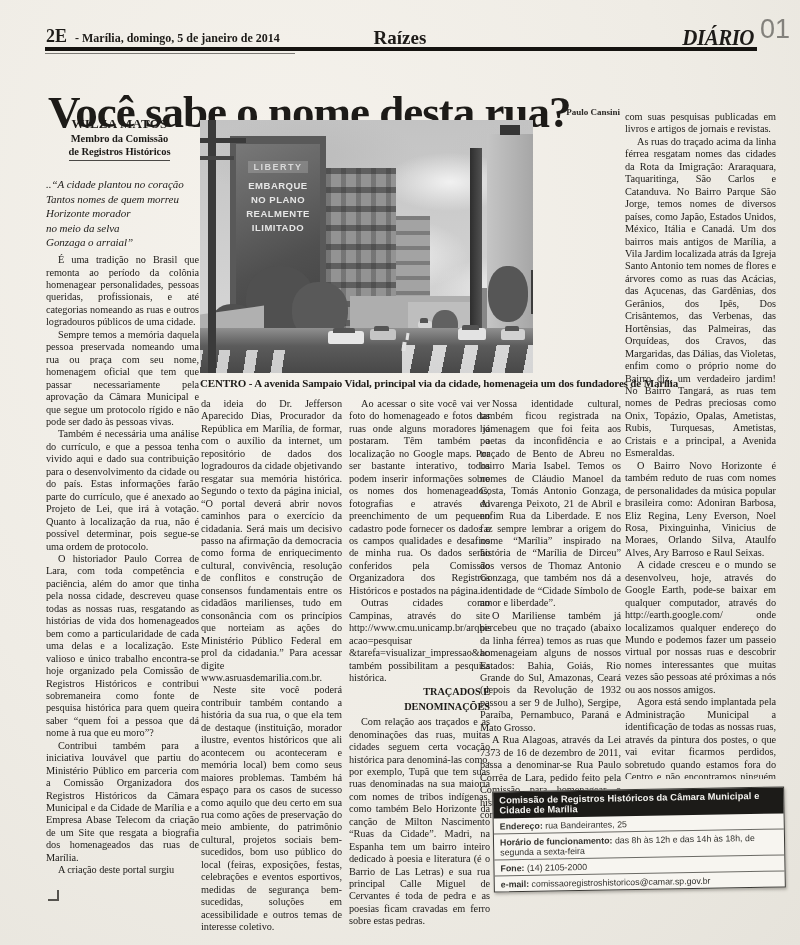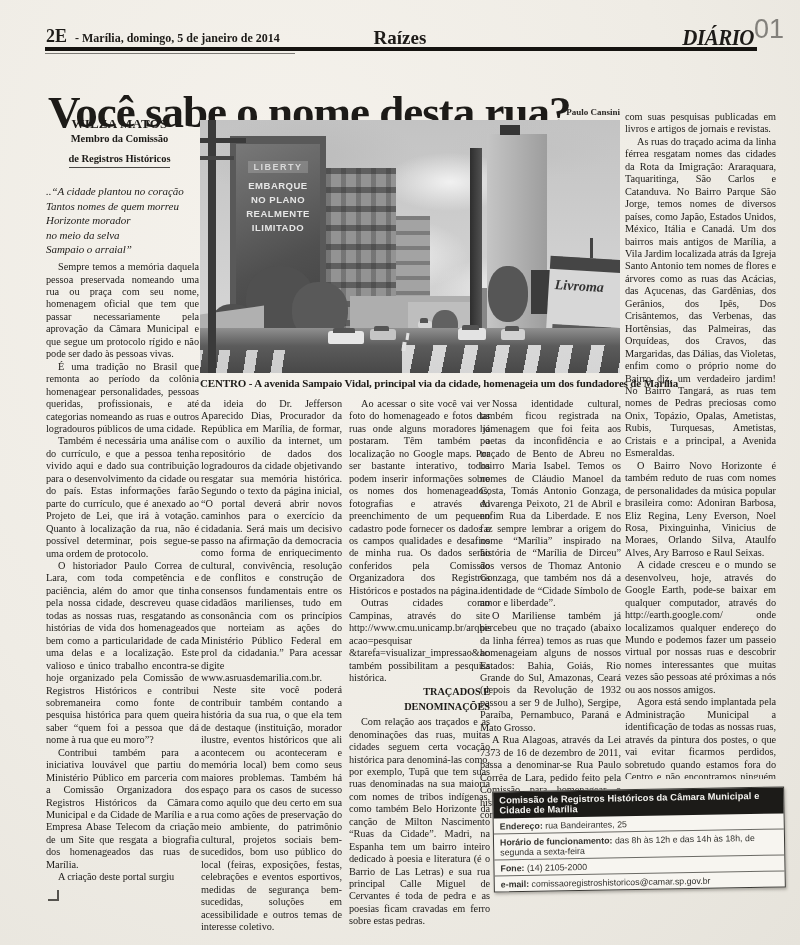--- a/index.html
+++ b/index.html
@@ -8,46 +8,46 @@
     font-family:"Liberation Serif", serif;color:#1d1b18;}
   
   .hdr-left{position:absolute;left:46px;top:26px;white-space:nowrap;}
   .hdr-edition{font-size:18px;font-weight:bold;}
   .hdr-date{font-size:12px;font-weight:bold;margin-left:4px;}
   .hdr-section{position:absolute;left:0;top:27px;width:100%;text-align:center;font-size:19px;font-weight:bold;}
   .hdr-masthead{position:absolute;right:46px;top:26px;font-size:21px;font-weight:bold;font-style:italic;
     letter-spacing:-0.5px;transform:scaleY(1.05);}
   .hdr-rule{position:absolute;left:45px;top:47px;width:712px;height:4px;background:#151310;}
   .hdr-rule2{position:absolute;left:45px;top:53px;width:250px;height:1px;background:#7c7a75;}
-  .scan-number{position:absolute;right:16px;top:14px;font-family:"Liberation Sans",sans-serif;
+  .scan-number{position:absolute;right:10px;top:14px;font-family:"Liberation Sans",sans-serif;
     font-size:27px;color:#83817c;}
   .headline{position:absolute;left:48px;top:56px;font-size:45px;font-weight:bold;letter-spacing:-1px;
     white-space:nowrap;}
   .photo-credit{position:absolute;left:500px;top:107px;width:120px;text-align:right;
     font-size:9px;font-weight:bold;color:#2b2926;}
   
   .col{position:absolute;font-size:10.3px;line-height:1.21;text-align:justify;overflow:hidden;
     letter-spacing:-0.05px;}
   .col p{margin:0;text-indent:12px;}
   .col p.cont{text-indent:0;}
   .col1{left:46px;top:116px;width:153px;height:822px;}
   .col2{left:201px;top:398px;width:141px;height:540px;}
   .col3{left:349px;top:398px;width:141px;height:540px;}
   .col4{left:480px;top:398px;width:141px;height:540px;}
   .col5{left:625px;top:111px;width:151px;height:668px;}
   .byline{text-align:center;padding-right:6px;margin-bottom:16px;}
   .byline-name{font-size:13px;font-weight:bold;letter-spacing:0.2px;}
   .byline-role{font-size:10.5px;font-weight:bold;line-height:1.25;}
-  .byline-underline{display:inline-block;border-bottom:1px solid #4a4845;padding-bottom:2px;margin-top:7px;}
+  .byline-underline{display:inline-block;border-bottom:1px solid #4a4845;padding-bottom:2px;}
   .quote{font-style:italic;text-align:left;font-size:11px;line-height:1.33;margin-bottom:4px;}
   .quote span{display:block;}
   .quote-attr{font-style:normal;font-weight:bold;text-align:center;font-size:10.5px;margin-bottom:16px;}
   .subhead{font-weight:bold;text-align:right;text-indent:0 !important;line-height:1.25;margin:2px 0 !important;}
   
-  .photo{position:absolute;left:200px;top:120px;width:420px;height:253px;overflow:hidden;
+  .photo{position:absolute;left:200px;top:120px;width:333px;height:253px;overflow:hidden;
     background:linear-gradient(#cbc9c3,#dedbd4);filter:grayscale(100%) contrast(0.98);}
   .sky{position:absolute;inset:0;
     background:
       radial-gradient(ellipse 95px 42px at 250px 62px, rgba(246,246,243,.95), transparent 70%),
       radial-gradient(ellipse 120px 55px at 185px 135px, rgba(249,249,246,.95), transparent 70%),
       radial-gradient(ellipse 100px 45px at 305px 168px, rgba(242,242,239,.9), transparent 70%),
       radial-gradient(ellipse 150px 62px at 110px 38px, rgba(188,187,182,.85), transparent 72%),
       radial-gradient(ellipse 120px 40px at 330px 30px, rgba(196,195,190,.8), transparent 70%),
       linear-gradient(#c6c4be,#d8d5ce 70%);}
   .pole{position:absolute;left:8px;top:0;width:8px;height:253px;background:#3a3936;}
@@ -144,24 +144,24 @@
     <div class="byline">
       <div class="byline-name">WILZA MATOS</div>
       <div class="byline-role">Membro da Comissão</div>
       <div class="byline-role"><span class="byline-underline">de Registros Históricos</span></div>
     </div>
     <div class="quote">
       <span>..“A cidade plantou no coração</span>
       <span>Tantos nomes de quem morreu</span>
       <span>Horizonte morador</span>
       <span>no meio da selva</span>
-      <span>Sampaio o arraial”</span>
-    </div>
+      <span>Gonzaga o arraial”</span>
+    </div>
+    <p>É uma tradição no Brasil que remonta ao período da colônia homenagear personalidades, pessoas queridas, profissionais, e até categorias nomeando as ruas e outros logradouros públicos de uma cidade.</p>
     <p>Sempre temos a memória daquela pessoa preservada nomeando uma rua ou praça com seu nome, homenagem oficial que tem que passar necessariamente pela aprovação da Câmara Municipal e que segue um protocolo rígido e não pode ser dado às pessoas vivas.</p>
-    <p>É uma tradição no Brasil que remonta ao período da colônia homenagear personalidades, pessoas queridas, profissionais, e até categorias nomeando as ruas e outros logradouros públicos de uma cidade.</p>
     <p>Também é necessária uma análise do currículo, e que a pessoa tenha vivido aqui e dado sua contribuição para o desenvolvimento da cidade ou do país. Estas informações farão parte do currículo, que é anexado ao Projeto de Lei, que irá à votação. Quanto à localização da rua, não é possível determinar, pois segue-se uma ordem de protocolo.</p>
     <p>O historiador Paulo Correa de Lara, com toda competência e paciência, além do amor que tinha pela nossa cidade, descreveu quase todas as nossas ruas, resgatando as histórias de vida dos homenageados bem como a particularidade de cada uma delas e a localização. Este valioso e único trabalho encontra-se hoje organizado pela Comissão de Registros Históricos e contribui sobremaneira como fonte de pesquisa histórica para quem queira saber “quem foi a pessoa que dá nome à rua que eu moro”?</p>
     <p>Contribui também para a iniciativa louvável que partiu do Ministério Público em parceria com a Comissão Organizadora dos Registros Históricos da Câmara Municipal e da Cidade de Marília e a Empresa Abase Telecom da criação de um Site que resgata a biografia dos homenageados das ruas de Marília.</p>
     <p>A criação deste portal surgiu</p>
   </div>
 
   <div class="photo">
     <div class="sky"></div>
     <div class="bldg-billboard">
       <div class="billboard">

